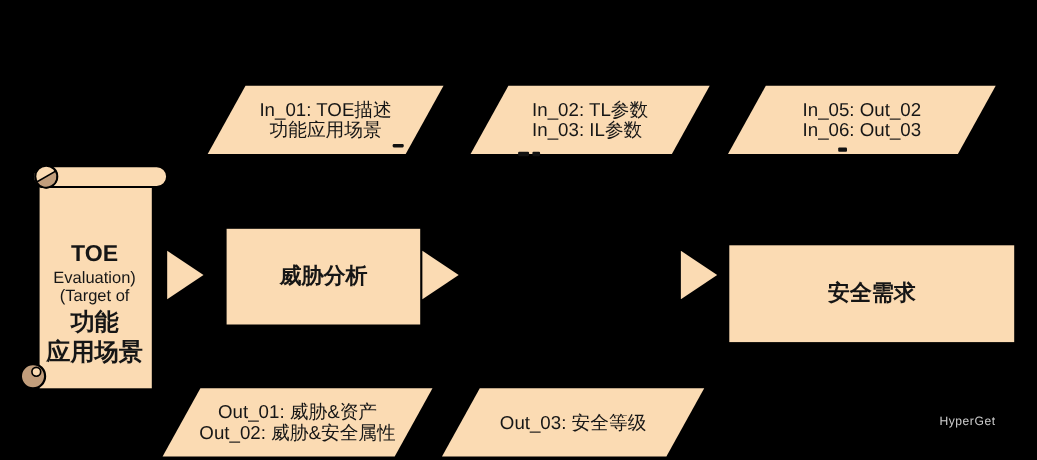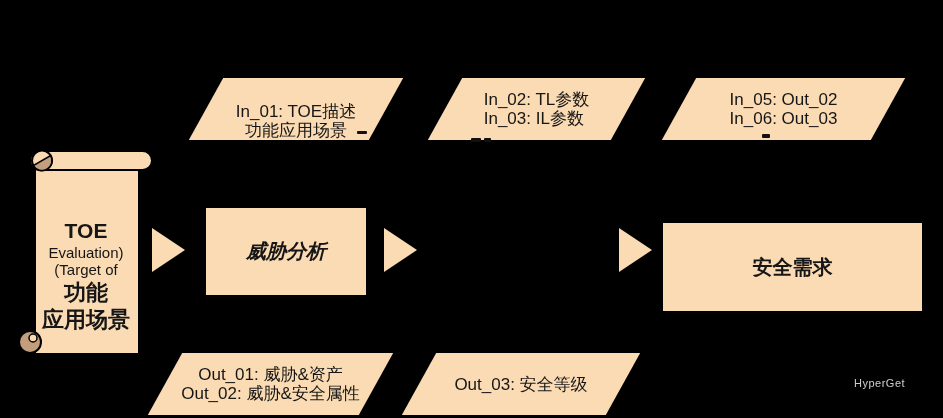--- a/index.html
+++ b/index.html
@@ -82,28 +82,28 @@
     <div class="t2">Evaluation)</div>
     <div class="t2">(Target of</div>
     <div class="t3">功能</div>
     <div class="t3">应用场景</div>
   </div>
 
   <div class="arrow" style="left:152px;top:228px;"></div>
   <div class="arrow" style="left:384px;top:228px;"></div>
   <div class="arrow" style="left:619px;top:228px;"></div>
 
-  <div class="pbox" style="left:206px;top:208px;width:160px;height:87px;font-style:italic;">
+  <div class="pbox" style="left:206px;top:208px;width:176px;height:87px;">
     <div class="l1">威胁分析</div>
   </div>
   <div class="pbox" style="left:663px;top:207px;width:259px;height:88px;margin-top:16px;">
     <div class="l1">安全需求</div>
   </div>
 
-  <div class="para" style="left:189px;top:78px;width:214px;height:62px;align-items:flex-end;">
+  <div class="para" style="left:189px;top:78px;width:214px;height:62px;">
     <div class="para-bg"></div>
     <div class="para-text">
       <div>In_01: TOE描述</div>
       <div>功能应用场景</div>
     </div>
   </div>
   <div class="para" style="left:428px;top:78px;width:217px;height:62px;">
     <div class="para-bg"></div>
     <div class="para-text align-left">
       <div>In_02: TL参数</div>

